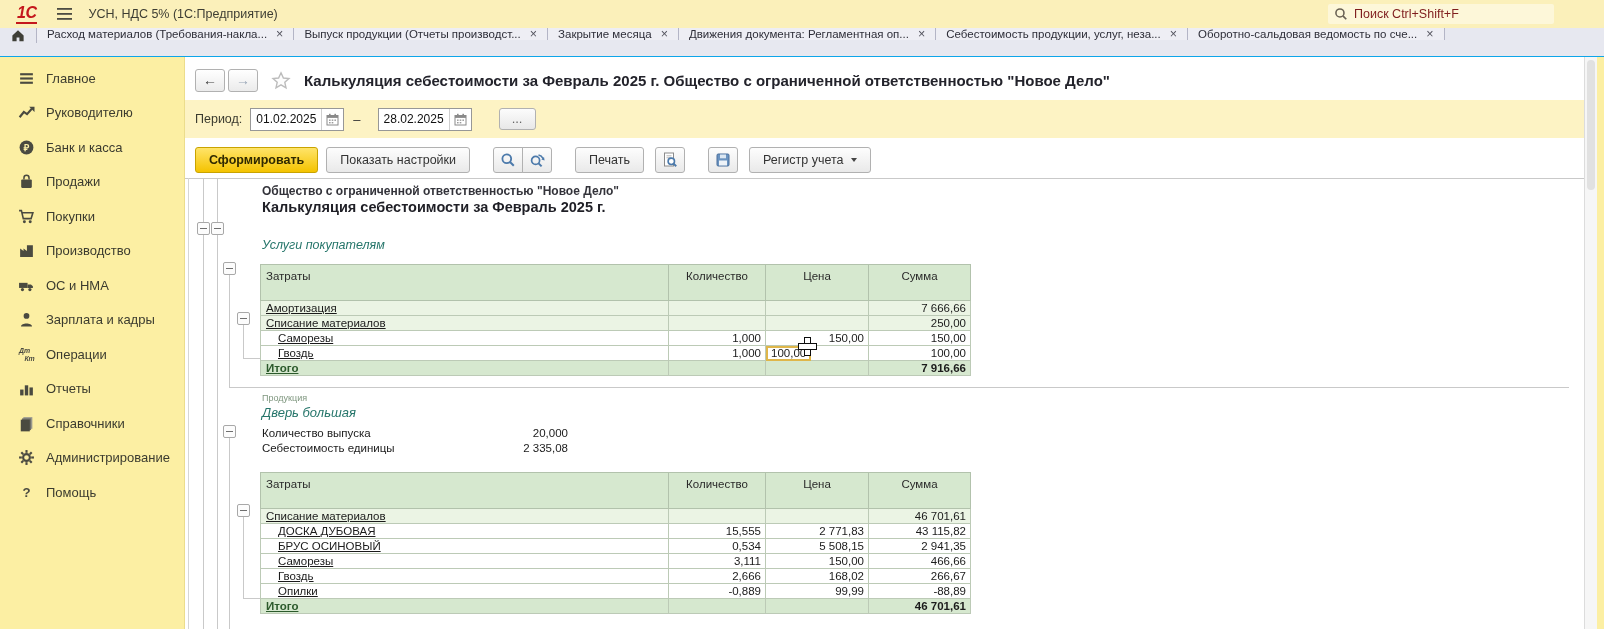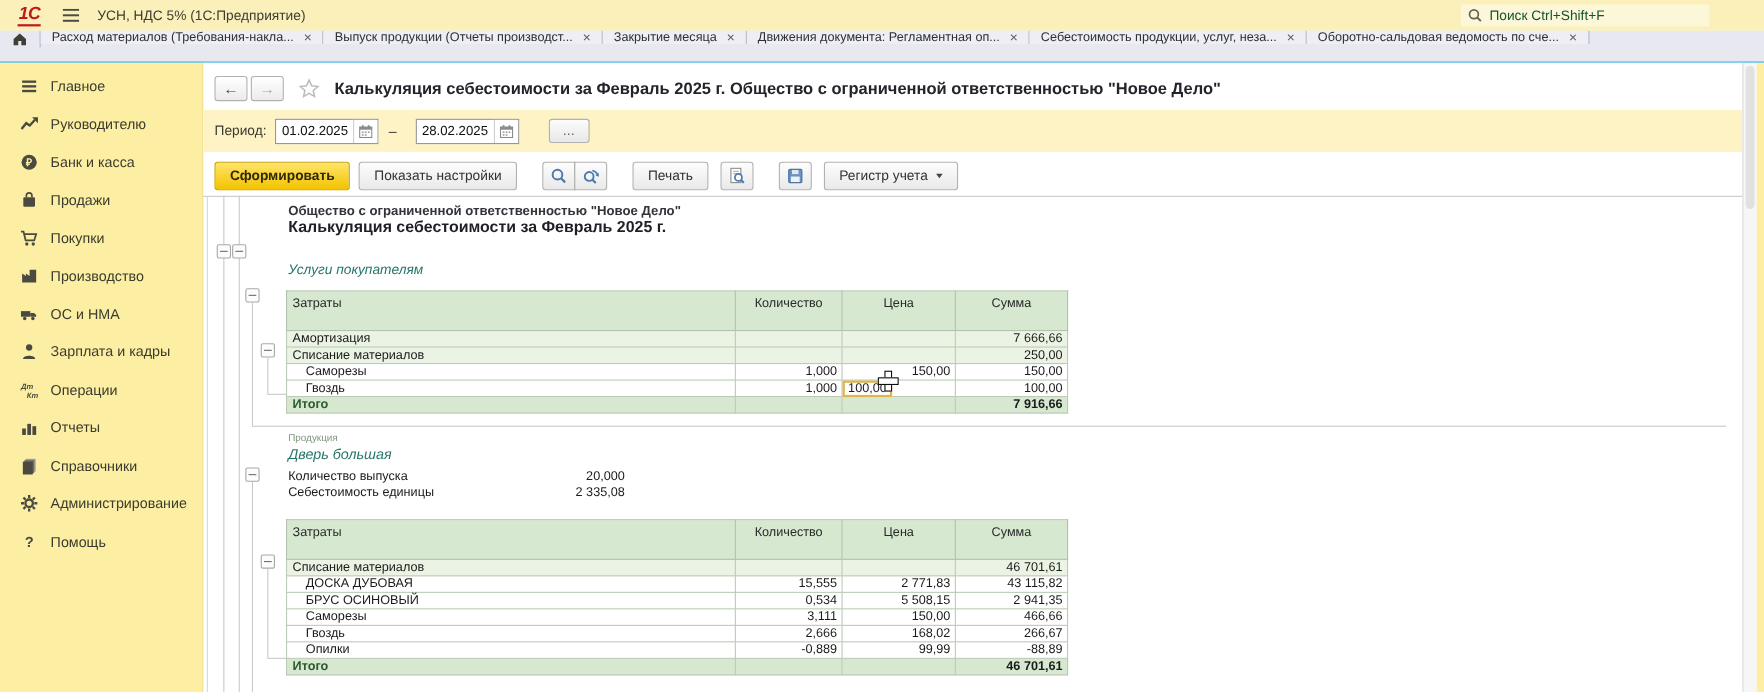--- a/index.html
+++ b/index.html
@@ -7,21 +7,21 @@
           font-family:"Liberation Sans",sans-serif;color:#222;}
 
   
   .topbar{position:absolute;left:0;top:0;width:1604px;height:28px;background:#fbf0ba;display:flex;align-items:center;}
   .logo{margin-left:16px;color:#c4171c;font-weight:bold;font-style:italic;font-size:16px;line-height:16px;
         border-bottom:2px solid #c4171c;padding:0 1px 1px 1px;letter-spacing:-0.5px;}
   .hamburger{margin-left:20px;display:flex;align-items:center;}
   .app-title{margin-left:16px;font-size:12.5px;color:#3d3d33;}
   .searchbox{position:absolute;right:50px;top:4px;width:214px;height:20px;background:rgba(255,255,255,0.45);
              border-radius:2px;display:flex;align-items:center;padding:0 6px;gap:6px;}
-  .search-ph{font-size:12.5px;color:#14532d;white-space:nowrap;}
+  .search-ph{font-size:12.5px;color:#7f1d1d;white-space:nowrap;}
 
   
   .tabbar{position:absolute;left:0;top:28px;width:1604px;height:29px;background:#e7e8f0;
           border-bottom:1px solid #0ea5e9;display:flex;align-items:flex-start;box-sizing:border-box;}
   .home-tab{width:36px;display:flex;align-items:center;justify-content:center;border-right:1px solid #b4b5c6;flex:none;}
   .tab{display:flex;align-items:center;padding:0 10px;border-right:1px solid #b4b5c6;background:#eeeef4;
        font-size:11.5px;color:#2e2e38;flex:none;}
   .tab-label{white-space:nowrap;}
   .tab-close{margin-left:9px;color:#55555f;font-size:12.5px;line-height:12px;}
 
@@ -96,21 +96,21 @@
   .t2{top:294px;}
   .rtable th{height:29px;background:#d6e8cf;border:1px solid #b2c2ac;font-weight:normal;font-size:11.5px;
              color:#2a2a2a;vertical-align:top;padding-top:5px;}
   .rtable th.c-name{text-align:left;padding-left:5px;}
   .rtable td{height:15px;border:1px solid #bccab6;padding:0 4px;box-sizing:border-box;}
   .rtable td.num{text-align:right;}
   .rtable tr.item td{background:#fff;}
   .rtable tr.group td{background:#ebf4e4;}
   .rtable tr.total td{background:#d6e8cf;font-weight:bold;}
   .rtable tr.total td.c-name{color:#2c5a2c;margin-top:44px;}
-  .rtable td.c-name{padding-left:5px;}
+  .rtable td.c-name{padding-left:5px;text-decoration:underline;}
   .rtable tr.item td.c-name{padding-left:17px;}
   .rtable td.hl{outline:2px solid #dfb64a;outline-offset:-2px;background:#ededed;}
 
   .cursor-cross{position:absolute;left:613px;top:159px;width:19px;height:19px;z-index:5;}
   .cursor-cross::before{content:"";position:absolute;left:6px;top:0;width:7px;height:19px;background:#fff;
                         border:1.5px solid #0d0d0d;box-sizing:border-box;}
   .cursor-cross::after{content:"";position:absolute;left:0;top:6px;width:19px;height:7px;background:#fff;
                        border:1.5px solid #0d0d0d;box-sizing:border-box;}
 </style>
 </head>

